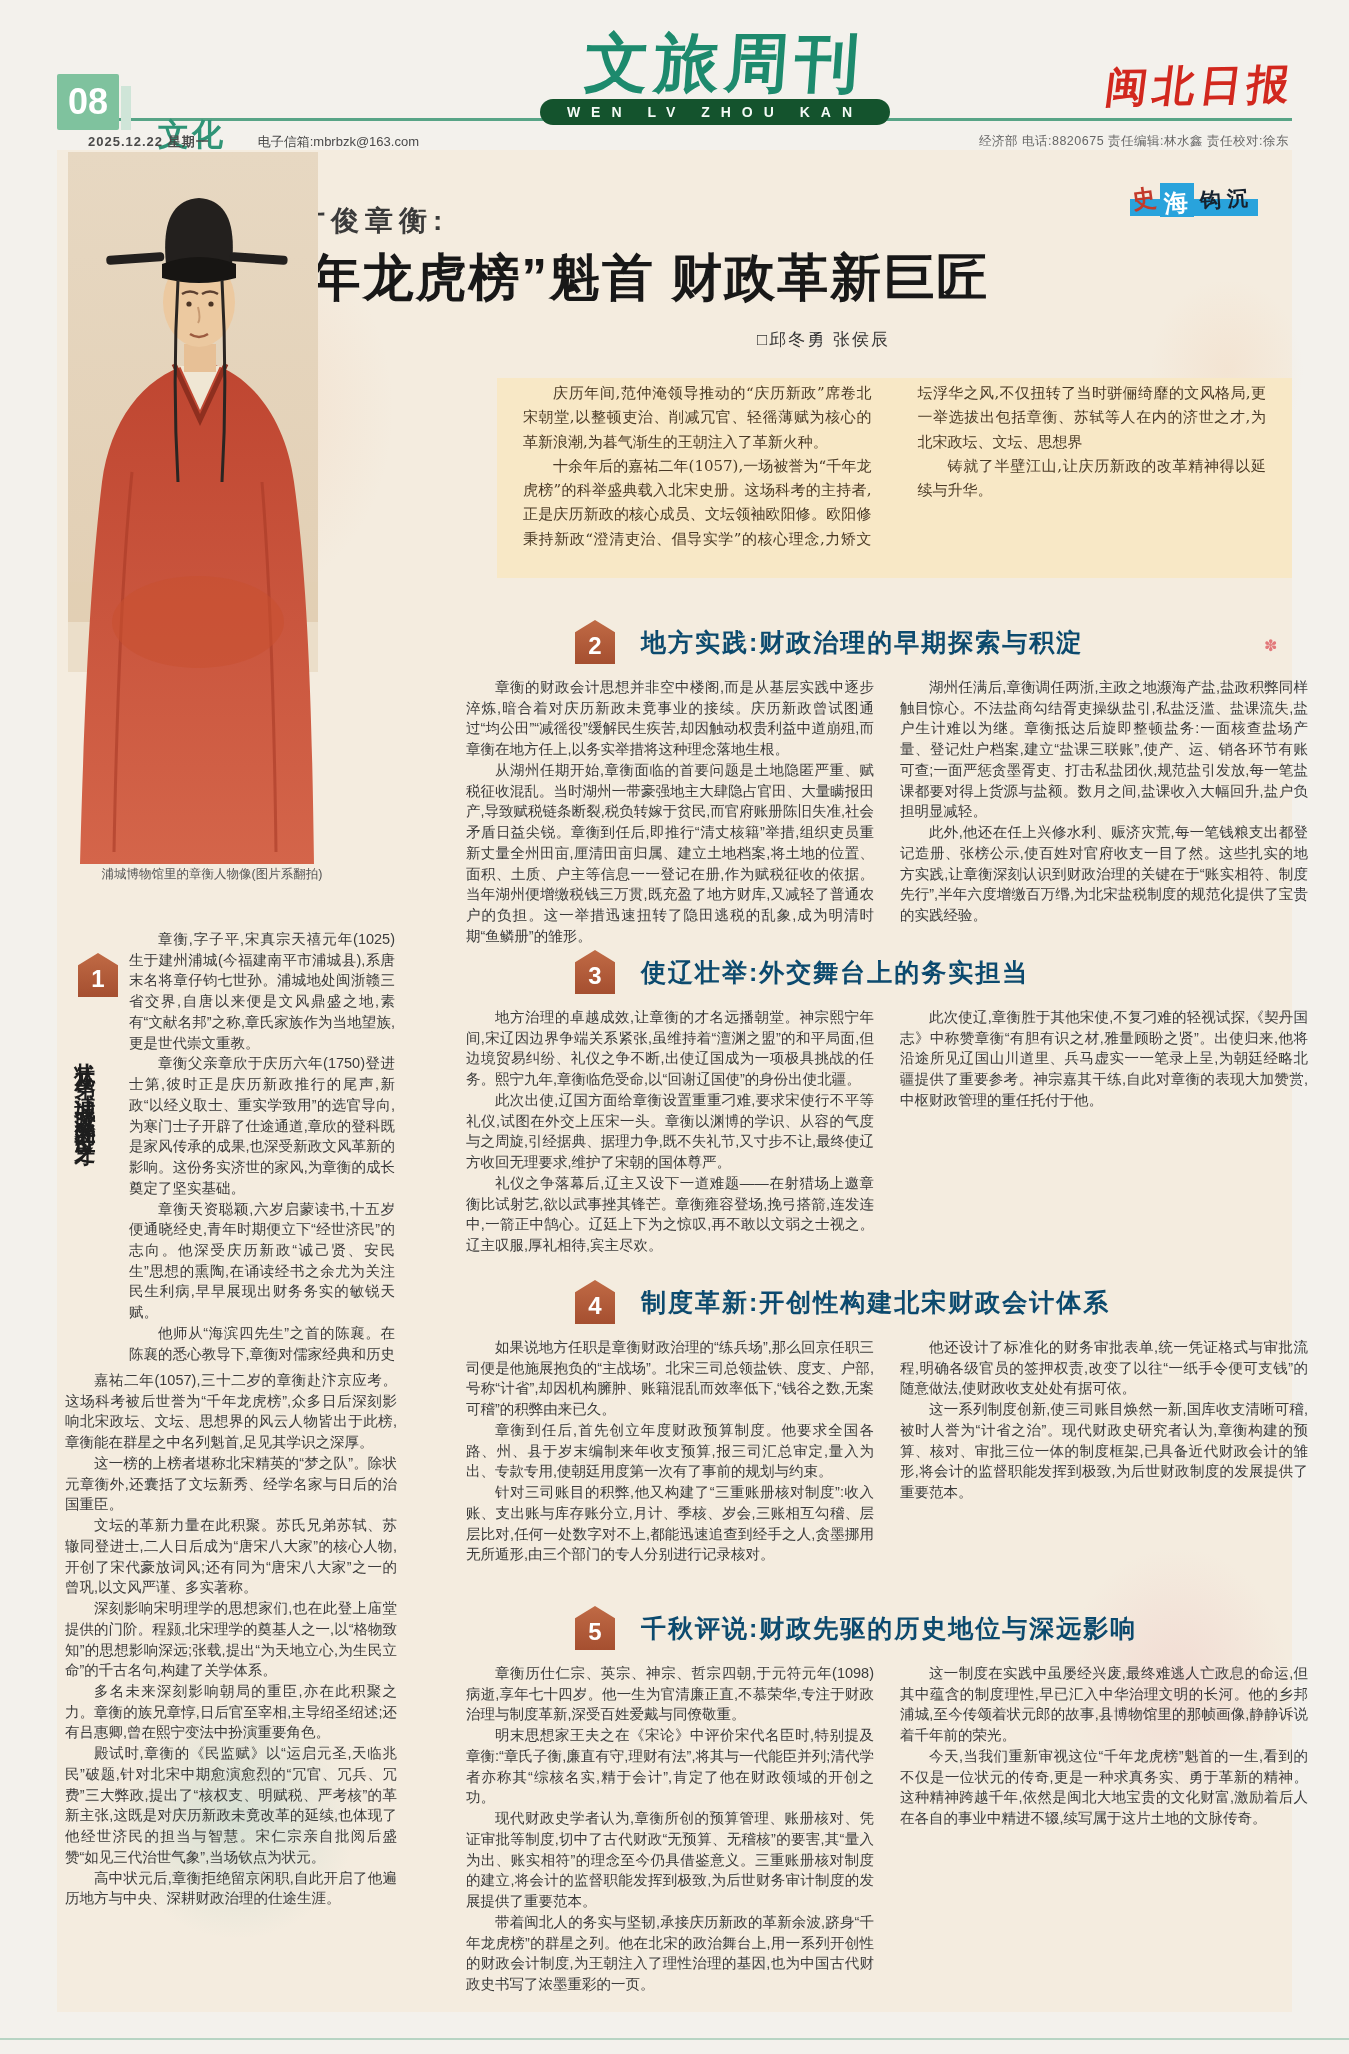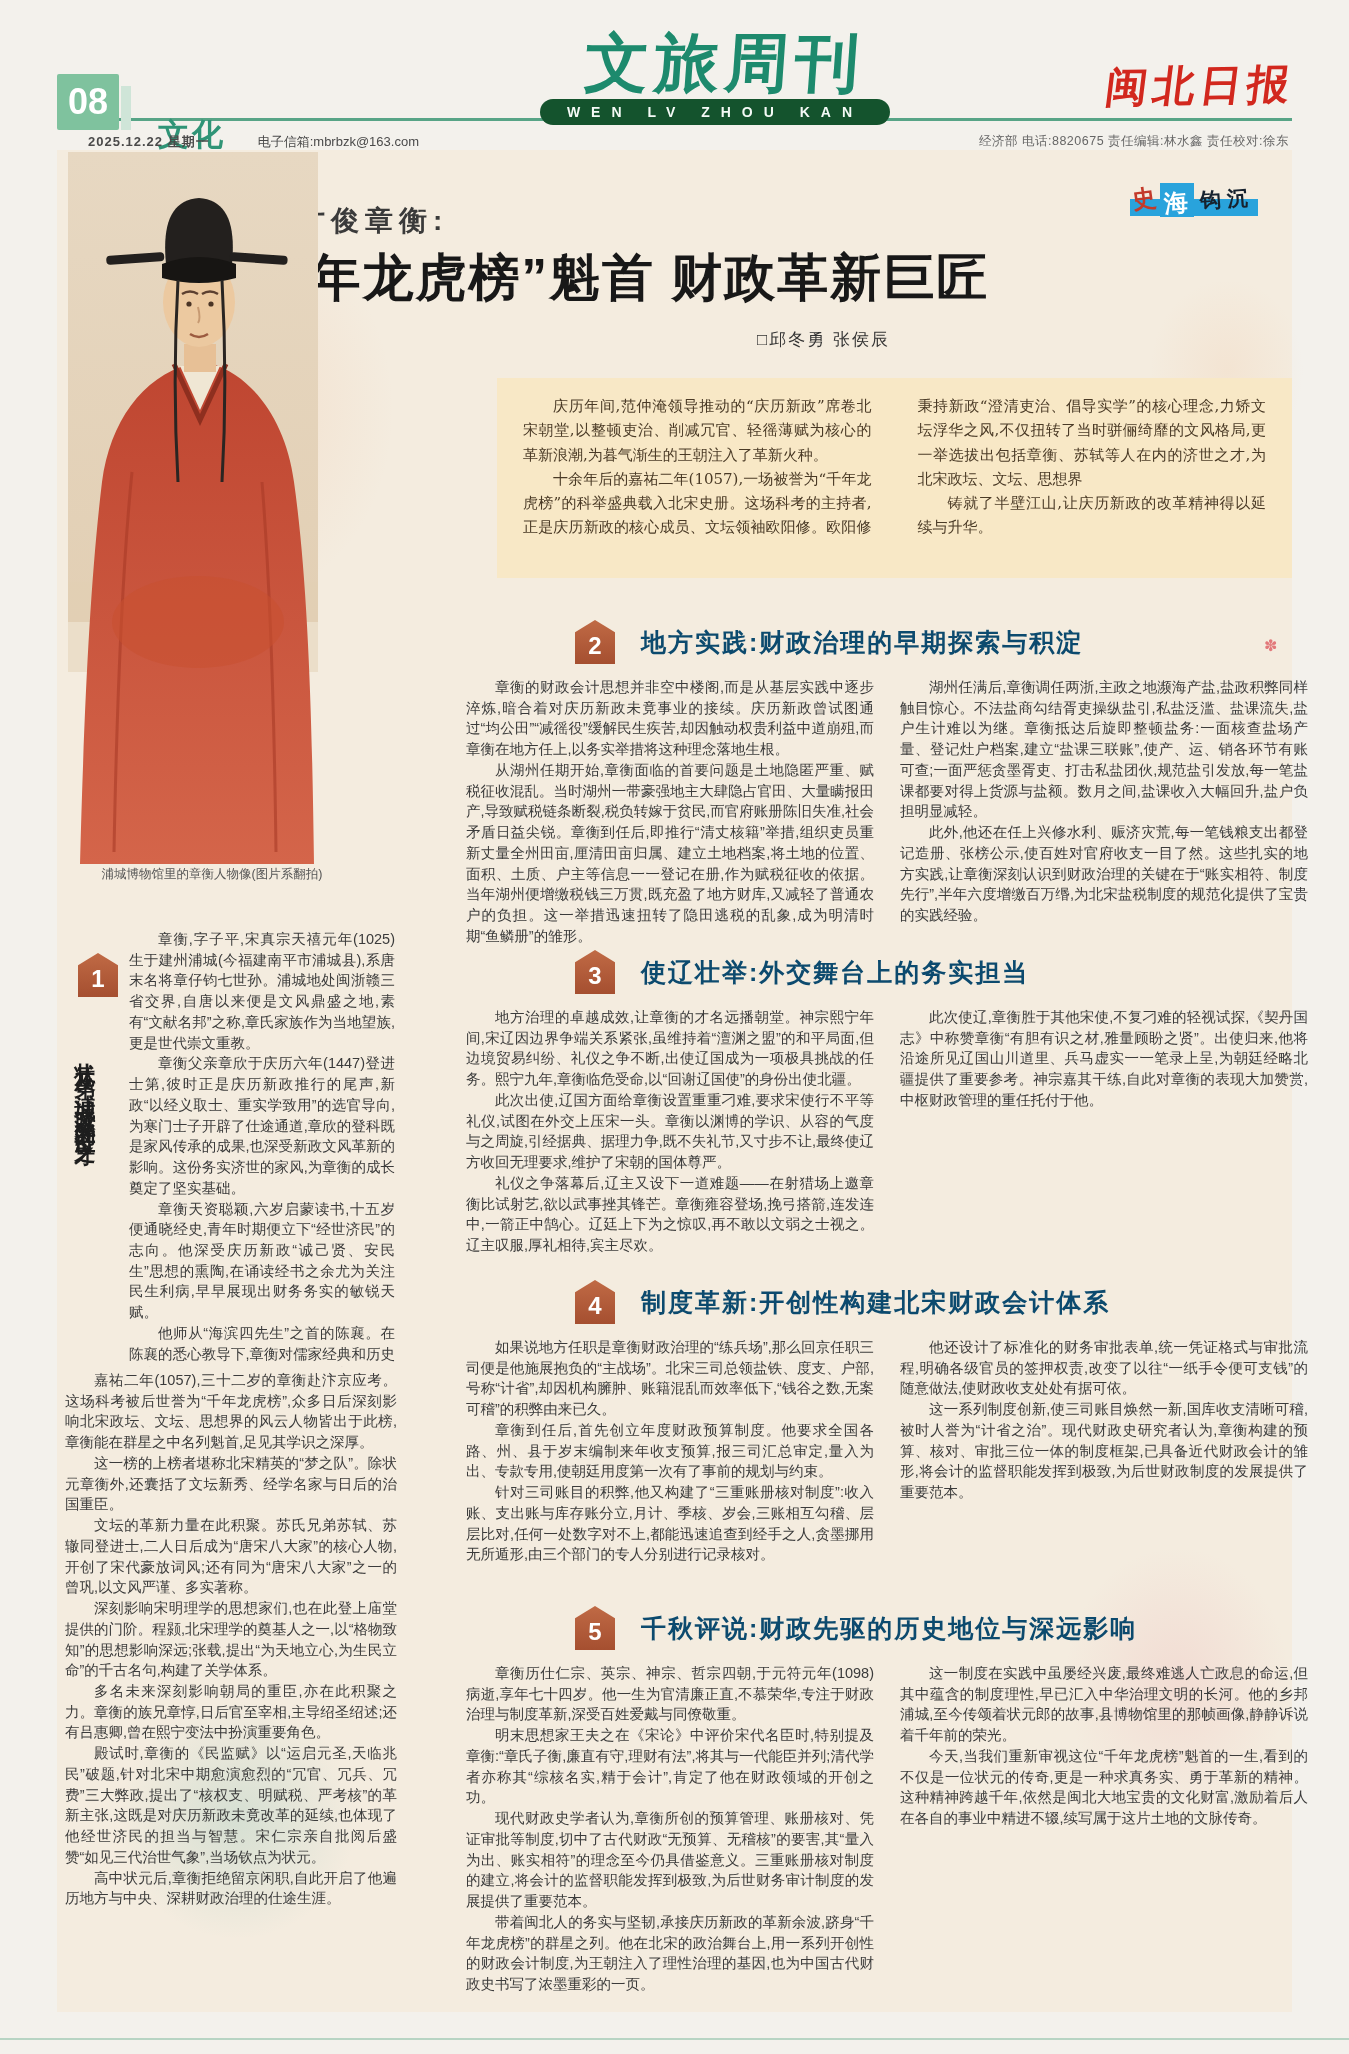--- a/index.html
+++ b/index.html
@@ -46,21 +46,21 @@
                       letter-spacing:6px; font-family:"DejaVu Serif", serif; transform:rotate(-4deg); }
 
   
   .kicker { position:absolute; left:172px; top:52px; font-size:28px; color:#3a3a3a; letter-spacing:6px; font-weight:600; }
   .headline { position:absolute; left:172px; top:94px; width:1060px; font-size:51px; font-weight:900; color:#181818;
               letter-spacing:2px; white-space:nowrap; }
   .byline { position:absolute; left:700px; top:178px; font-size:17px; color:#333; letter-spacing:2px; }
 
   
   .lead-box { position:absolute; left:440px; top:228px; width:795px; height:200px; background:#f8e8c6;
-              padding:16px 26px; column-count:2; column-gap:46px; column-fill:auto; overflow:hidden; }
+              padding:3px 26px; column-count:2; column-gap:46px; column-fill:auto; overflow:hidden; }
   .lead-box p { font-family:"DejaVu Serif", serif; font-size:15px; line-height:1.62; color:#4a3a26;
                 text-indent:2em; text-align:justify; }
 
   
   .portrait { position:absolute; left:5px; top:2px; width:268px; height:712px; }
   .photo-caption { position:absolute; left:5px; top:716px; width:300px; text-align:center; font-size:12.5px; color:#555; }
 
   
   .shield { width:40px; height:44px; background:linear-gradient(#c06a45,#a54f30);
             clip-path:polygon(50% 0, 100% 28%, 100% 100%, 0 100%, 0 28%);
@@ -170,21 +170,21 @@
       <p>铸就了半壁江山,让庆历新政的改革精神得以延续与升华。</p>
 
     </div>
 
     <div class="shield s1-shield">
       <span>1</span>
     </div>
     <div class="s1-vtitle">状元及第:浦城文脉滋养的济世之才</div>
     <div class="left-text s1-bio">
       <p>章衡,字子平,宋真宗天禧元年(1025)生于建州浦城(今福建南平市浦城县),系唐末名将章仔钧七世孙。浦城地处闽浙赣三省交界,自唐以来便是文风鼎盛之地,素有“文献名邦”之称,章氏家族作为当地望族,更是世代崇文重教。</p>
-      <p>章衡父亲章欣于庆历六年(1447)登进士第,彼时正是庆历新政推行的尾声,新政“以经义取士、重实学致用”的选官导向,为寒门士子开辟了仕途通道,章欣的登科既是家风传承的成果,也深受新政文风革新的影响。这份务实济世的家风,为章衡的成长奠定了坚实基础。</p>
+      <p>章衡父亲章欣于庆历六年(1750)登进士第,彼时正是庆历新政推行的尾声,新政“以经义取士、重实学致用”的选官导向,为寒门士子开辟了仕途通道,章欣的登科既是家风传承的成果,也深受新政文风革新的影响。这份务实济世的家风,为章衡的成长奠定了坚实基础。</p>
       <p>章衡天资聪颖,六岁启蒙读书,十五岁便通晓经史,青年时期便立下“经世济民”的志向。他深受庆历新政“诚己贤、安民生”思想的熏陶,在诵读经书之余尤为关注民生利病,早早展现出财务务实的敏锐天赋。</p>
       <p>他师从“海滨四先生”之首的陈襄。在陈襄的悉心教导下,章衡对儒家经典和历史兴衰有了深厚的理解和思考。陈襄曾作诗称赞他“志如磐石,贤行高山”,足见其对这位弟子的赏识与厚望。</p>
     </div>
     <div class="left-text s1-more">
       <p>嘉祐二年(1057),三十二岁的章衡赴汴京应考。这场科考被后世誉为“千年龙虎榜”,众多日后深刻影响北宋政坛、文坛、思想界的风云人物皆出于此榜,章衡能在群星之中名列魁首,足见其学识之深厚。</p>
       <p>这一榜的上榜者堪称北宋精英的“梦之队”。除状元章衡外,还囊括了文坛新秀、经学名家与日后的治国重臣。</p>
       <p>文坛的革新力量在此积聚。苏氏兄弟苏轼、苏辙同登进士,二人日后成为“唐宋八大家”的核心人物,开创了宋代豪放词风;还有同为“唐宋八大家”之一的曾巩,以文风严谨、多实著称。</p>
       <p>深刻影响宋明理学的思想家们,也在此登上庙堂提供的门阶。程颢,北宋理学的奠基人之一,以“格物致知”的思想影响深远;张载,提出“为天地立心,为生民立命”的千古名句,构建了关学体系。</p>
       <p>多名未来深刻影响朝局的重臣,亦在此积聚之力。章衡的族兄章惇,日后官至宰相,主导绍圣绍述;还有吕惠卿,曾在熙宁变法中扮演重要角色。</p>
       <p>殿试时,章衡的《民监赋》以“运启元圣,天临兆民”破题,针对北宋中期愈演愈烈的“冗官、冗兵、冗费”三大弊政,提出了“核权支、明赋税、严考核”的革新主张,这既是对庆历新政未竟改革的延续,也体现了他经世济民的担当与智慧。宋仁宗亲自批阅后盛赞“如见三代治世气象”,当场钦点为状元。</p>

